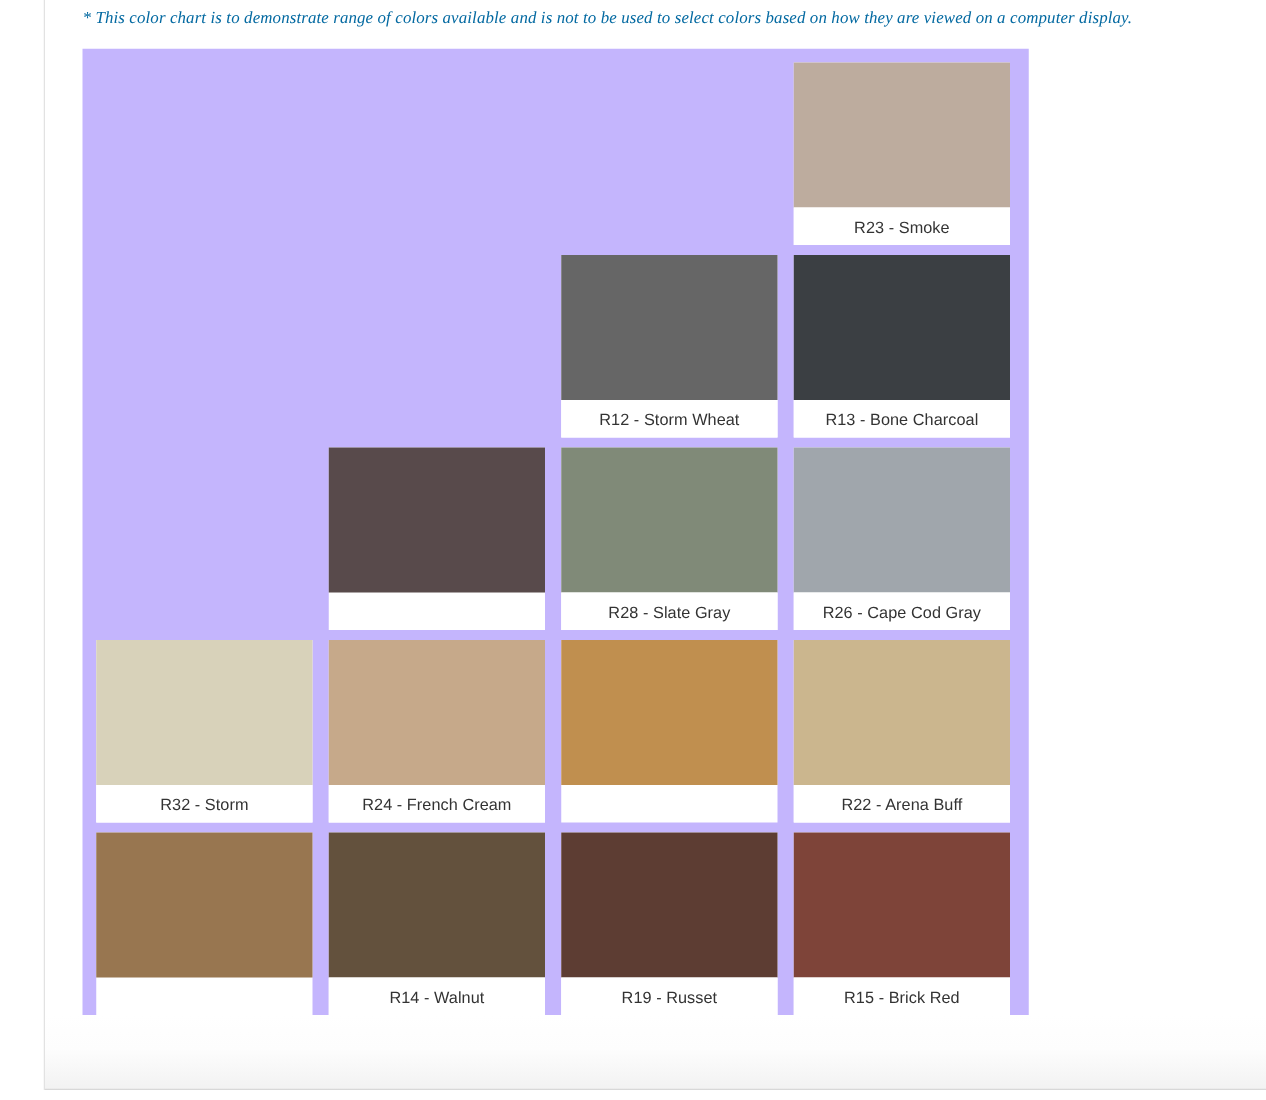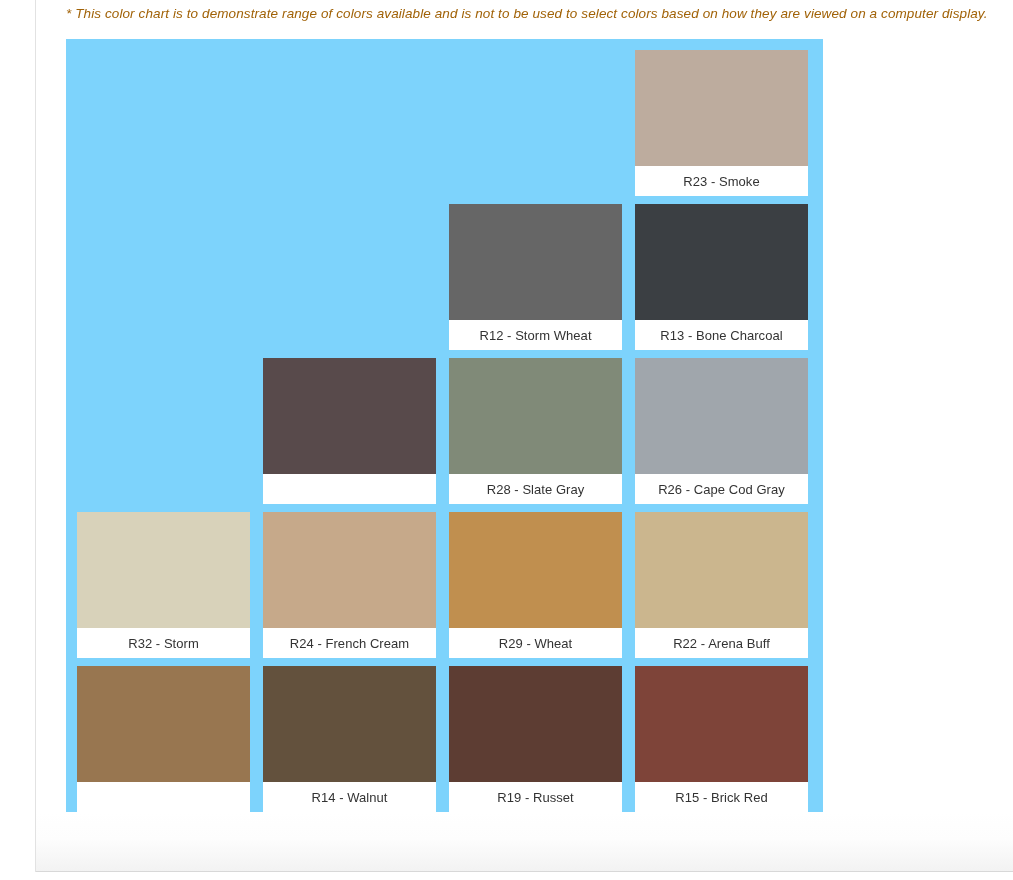--- a/index.html
+++ b/index.html
@@ -34,33 +34,34 @@
     width: 1013px;
     height: 30px;
   }
   #note-text {
     position: absolute;
     left: 66px;
     top: 5px;
     font-style: italic;
     font-size: 13.5px;
     line-height: 18px;
-    color: #a16207;
+    color: #0369a1;
     white-space: nowrap;
     letter-spacing: 0.1px;
+    font-family: Liberation Serif, serif;
   }
 
   
   #chart-panel {
     position: absolute;
     left: 66px;
     top: 39px;
     width: 757px;
     height: 773px;
-    background: #7dd3fc;
+    background: #c4b5fd;
     box-sizing: border-box;
   }
 
   #swatch-grid {
     position: absolute;
     left: 11px;
     top: 11px;
     width: 746px;
     display: grid;
     grid-template-columns: repeat(4, 173px);
@@ -190,21 +191,20 @@
       </div>
       <div class="swatch-cell">
         <div class="swatch-card">
           <div class="swatch-color" style="background: rgb(198, 169, 138);"></div>
           <div class="swatch-label">R24 - French Cream</div>
         </div>
       </div>
       <div class="swatch-cell">
         <div class="swatch-card">
           <div class="swatch-color" style="background: rgb(192, 143, 79);"></div>
-          <div class="swatch-label">R29 - Wheat</div>
         </div>
       </div>
       <div class="swatch-cell">
         <div class="swatch-card">
           <div class="swatch-color" style="background: rgb(203, 182, 142);"></div>
           <div class="swatch-label">R22 - Arena Buff</div>
         </div>
       </div>
       <div class="swatch-cell">
         <div class="swatch-card">

